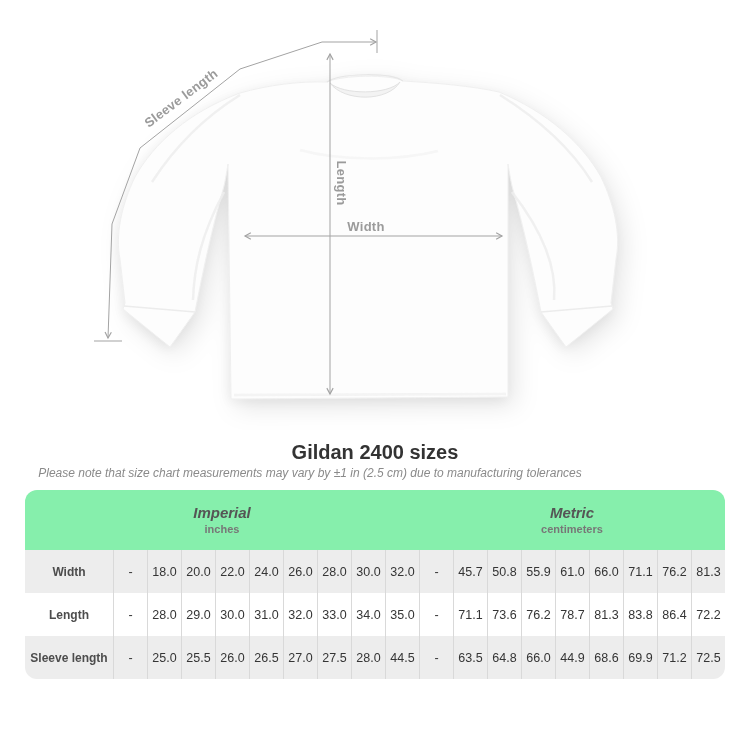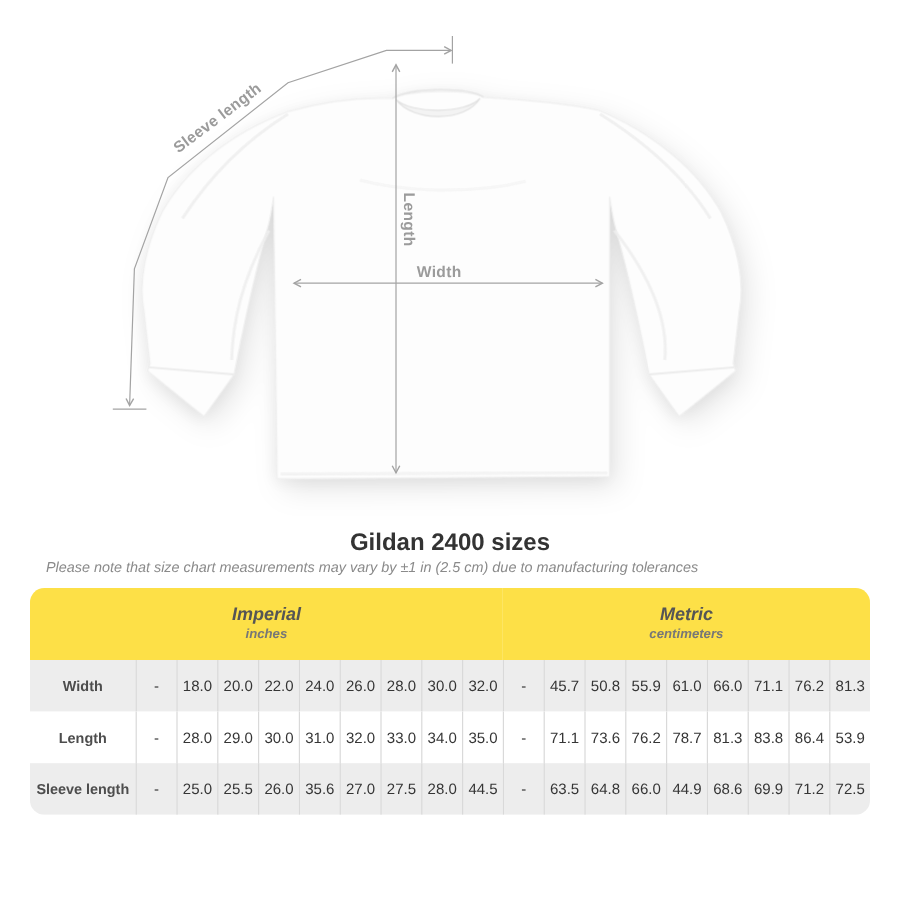--- a/index.html
+++ b/index.html
@@ -22,23 +22,23 @@
   .chart-note{position:absolute;left:0;top:466px;width:620px;text-align:center;
               font-size:12px;font-style:italic;color:#8a8a8a;}
 
   
   .size-table{position:absolute;left:25px;top:490px;width:700px;
               border-collapse:separate;border-spacing:0;table-layout:fixed;
               border-radius:12px;overflow:hidden;}
   .size-table col.label-col{width:88px;}
   .size-table th,.size-table td{padding:0;text-align:center;vertical-align:middle;
               font-size:12px;white-space:nowrap;}
-  .band{background:#fde047;height:60px;}
+  .band{background:#86efac;height:60px;}
   .band .g-label{font-size:15px;font-weight:700;font-style:italic;color:#555;line-height:1.25;}
-  .band .g-sub{font-size:11px;font-style:italic;color:#777;line-height:1.2;}
+  .band .g-sub{font-size:11px;color:#777;line-height:1.2;}
   .hdr-row th{height:43px;background:#ffffff;color:#4d4d4d;font-weight:700;}
   .data-row th,.data-row td{height:43px;}
   .data-row th{color:#4d4d4d;font-weight:700;font-size:12px;}
   .data-row td{color:#353535;font-weight:400;font-size:12.5px;}
   .row-odd th,.row-odd td{background:#ededed;}
   .row-even th,.row-even td{background:#ffffff;}
   .hdr-row th + th,.data-row th + td,.data-row td + td{border-left:1px solid #d9d9d9;}
 </style>
 </head>
 <body>
@@ -171,29 +171,29 @@
       <td>34.0</td>
       <td>35.0</td>
       <td>-</td>
       <td>71.1</td>
       <td>73.6</td>
       <td>76.2</td>
       <td>78.7</td>
       <td>81.3</td>
       <td>83.8</td>
       <td>86.4</td>
-      <td>53.9</td>
+      <td>72.2</td>
     </tr>
     <tr class="data-row row-odd">
       <th>Sleeve length</th>
       <td>-</td>
       <td>25.0</td>
       <td>25.5</td>
       <td>26.0</td>
-      <td>35.6</td>
+      <td>26.5</td>
       <td>27.0</td>
       <td>27.5</td>
       <td>28.0</td>
       <td>44.5</td>
       <td>-</td>
       <td>63.5</td>
       <td>64.8</td>
       <td>66.0</td>
       <td>44.9</td>
       <td>68.6</td>

